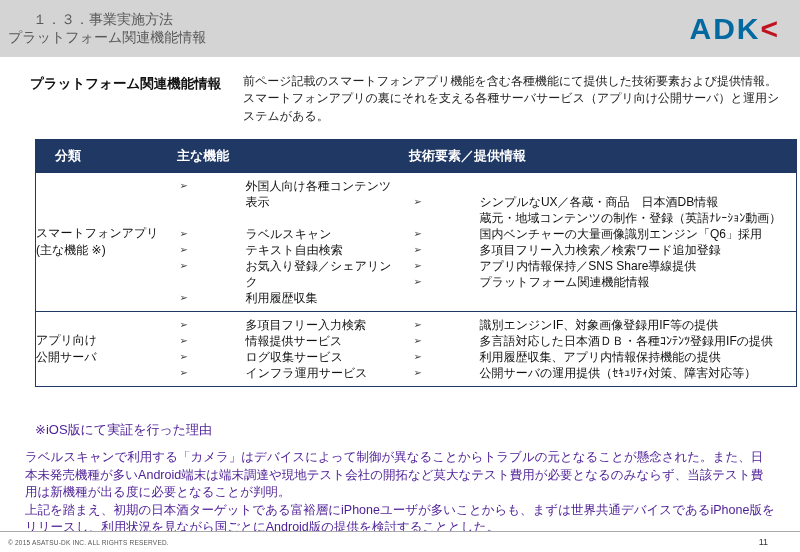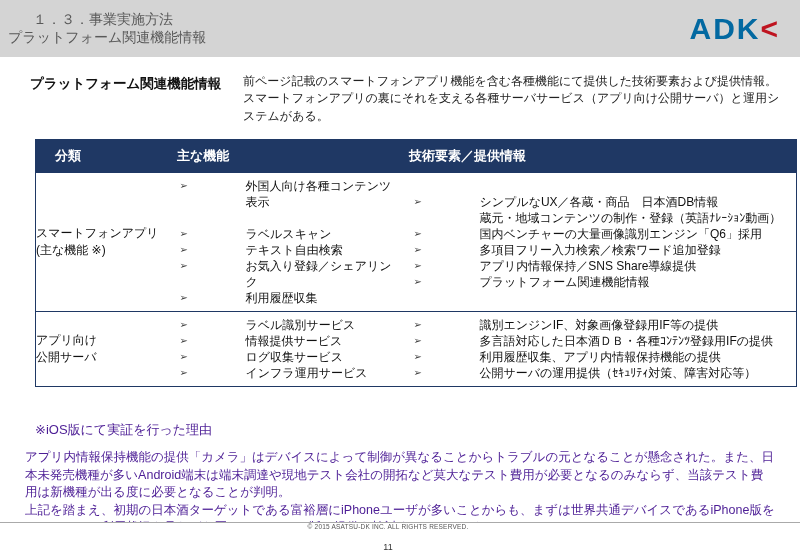--- a/index.html
+++ b/index.html
@@ -51,24 +51,24 @@
     padding-left:5px;
   }
   .bullet.hidden { visibility:hidden; }
   .txt { flex:1;margin-left:45px; }
   
   .notes { margin:34px 25px 0 25px; color:#4c1d95; }
   .notes-heading { font-size:13px; margin-left:10px; margin-bottom:10px; }
   .notes p { font-size:12.5px; line-height:17.5px; }
   
   .footer {
-    position:absolute; left:0; right:0; bottom:0; height:30px;
+    position:absolute; left:0; right:0; bottom:0; height:21px;
     border-top:1px solid #aaaaaa;
     display:flex; justify-content:space-between; align-items:center;
-    padding:0 32px 0 8px; background:#fff;flex-direction:column;
+    padding:0 32px 0 8px; background:#fff;
   }
   .copyright { font-size:6.5px; color:#555; letter-spacing:0.2px; }
   .page-number { font-size:9px; color:#333; }
 </style>
 </head>
 <body>
 
 <div class="slide">
 
   <div class="band">
@@ -155,21 +155,21 @@
           </td>
         </tr>
         <tr>
           <td class="cat">
             <div>アプリ向け</div>
             <div>公開サーバ</div>
           </td>
           <td class="items fn">
             <div class="line">
               <span class="bullet">➢</span>
-              <span class="txt">ラベル識別サービス</span>
+              <span class="txt">多項目フリー入力検索</span>
             </div>
             <div class="line">
               <span class="bullet">➢</span>
               <span class="txt">情報提供サービス</span>
             </div>
             <div class="line">
               <span class="bullet">➢</span>
               <span class="txt">ログ収集サービス</span>
             </div>
             <div class="line">
@@ -194,21 +194,21 @@
               <span class="bullet">➢</span>
               <span class="txt">公開サーバの運用提供（ｾｷｭﾘﾃｨ対策、障害対応等）</span>
             </div>
           </td>
         </tr>
       </tbody>
   </table>
 
   <div class="notes">
     <div class="notes-heading">※iOS版にて実証を行った理由</div>
-    <p>アプリ内情報保持機能の提供「カメラ」はデバイスによって制御が異なることからトラブルの元となることが懸念された。また、日本未発売機種が多いAndroid端末は端末調達や現地テスト会社の開拓など莫大なテスト費用が必要となるのみならず、当該テスト費用は新機種が出る度に必要となることが判明。</p>
+    <p>ラベルスキャンで利用する「カメラ」はデバイスによって制御が異なることからトラブルの元となることが懸念された。また、日本未発売機種が多いAndroid端末は端末調達や現地テスト会社の開拓など莫大なテスト費用が必要となるのみならず、当該テスト費用は新機種が出る度に必要となることが判明。</p>
     <p>上記を踏まえ、初期の日本酒ターゲットである富裕層にiPhoneユーザが多いことからも、まずは世界共通デバイスであるiPhone版をリリースし、利用状況を見ながら国ごとにAndroid版の提供を検討することとした。</p>
   </div>
 
   <div class="footer">
     <span class="copyright">© 2015 ASATSU-DK INC. ALL RIGHTS RESERVED.</span>
     <span class="page-number">11</span>
   </div>
 
 </div>
 

